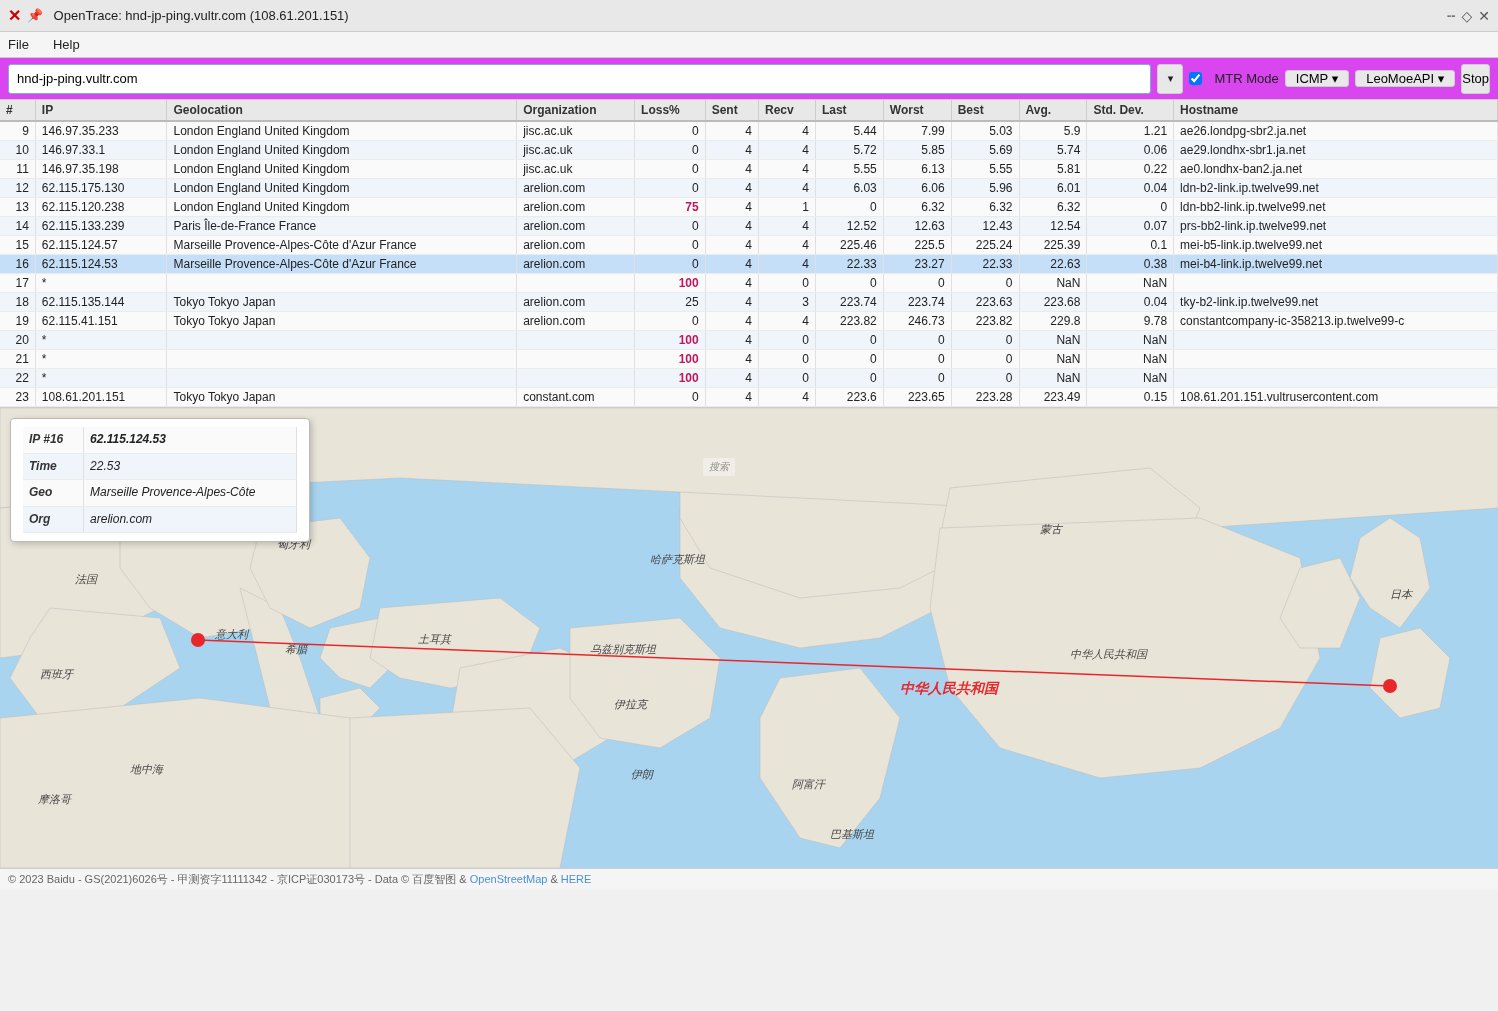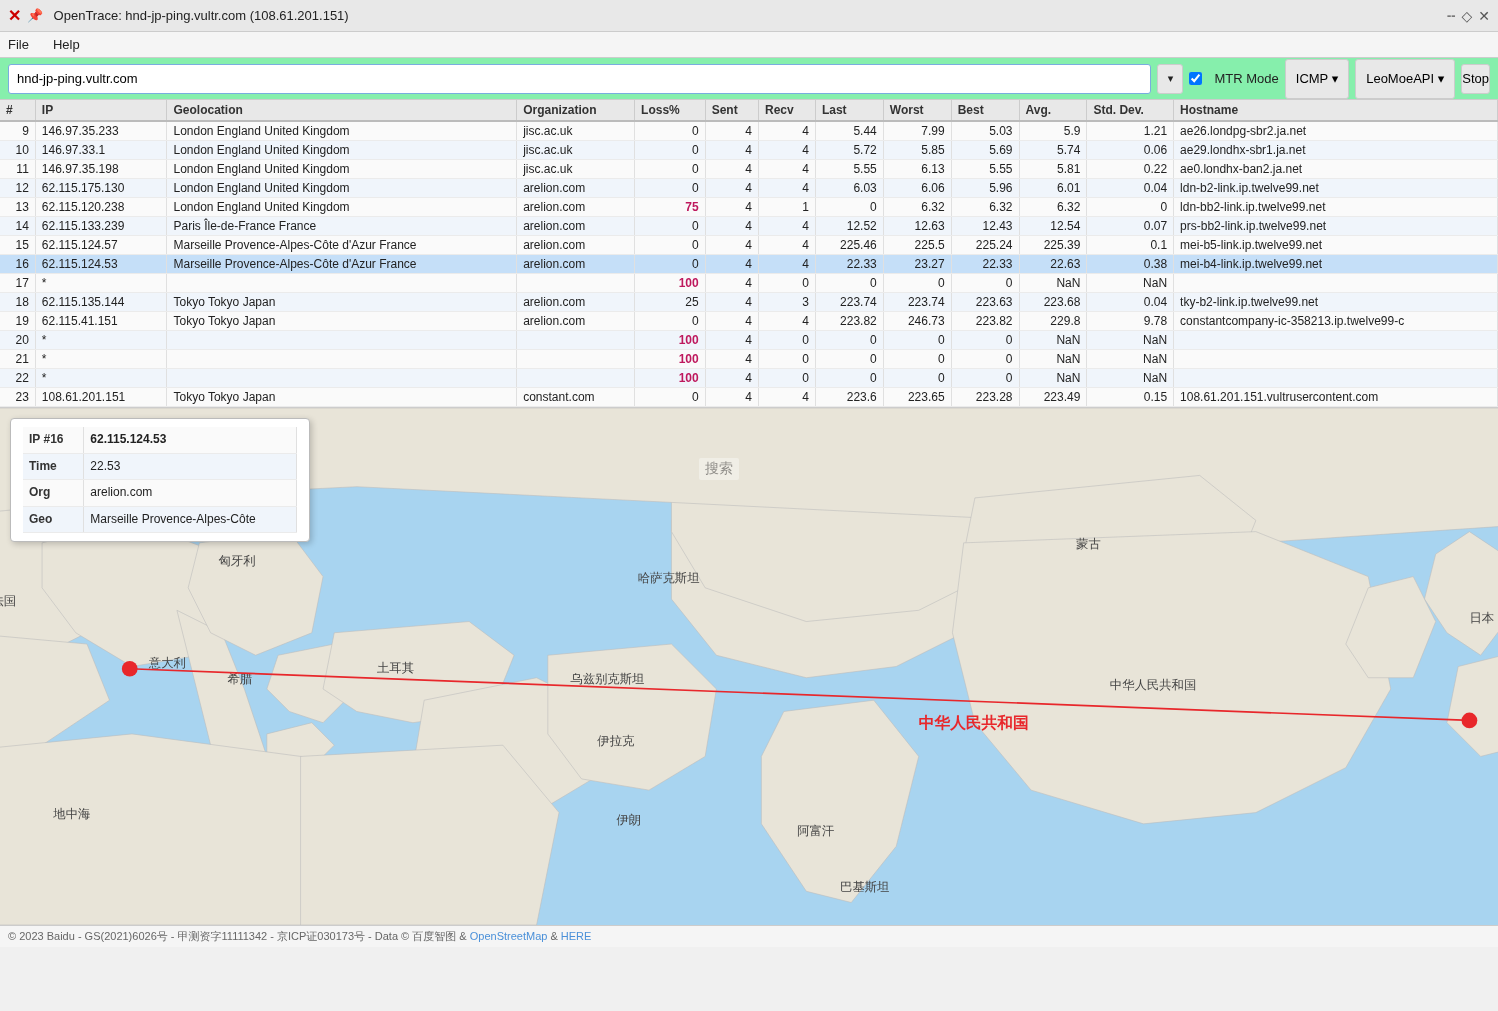--- a/index.html
+++ b/index.html
@@ -27,21 +27,21 @@
       align-items: center;
       height: 26px;
       padding: 0 8px;
       border-bottom: 1px solid #ccc;
       gap: 24px;
     }
     .menu-item { cursor: pointer; font-size: 13px; }
 
     
     .toolbar {
-      background: #86efac;
+      background: #d946ef;
       display: flex;
       align-items: center;
       height: 42px;
       padding: 4px 8px;
       border-bottom: 1px solid #ccc;
       gap: 6px;
     }
     .url-input {
       flex: 1;
       height: 30px;
@@ -60,21 +60,21 @@
       cursor: pointer;
       display: flex; align-items: center; justify-content: center;
       border-radius: 3px;
       font-size: 11px;
     }
     .checkbox-label {
       display: flex; align-items: center; gap: 12px; cursor: pointer; font-size: 13px;
     }
     .checkbox-label input { margin: 0; }
     .btn-dropdown {
-      height: 40px;
+      height: 17px;
       border: 1px solid #ccc;
       background: #e8e8e8;
       cursor: pointer;
       padding: 0 10px;
       border-radius: 3px;
       font-size: 13px;
       display: flex; align-items: center; gap: 4px;
     }
     .stop-btn {
       height: 30px;
@@ -113,24 +113,25 @@
     tbody td {
       border-right: 1px solid #e0e0e0;
       border-bottom: 1px solid #ebebeb;
       padding: 2px 6px;
       white-space: nowrap;
     }
     td.num { text-align: right; }
     td.loss-high { color: #be185d; font-weight: bold; }
     .map-container {
       width: 100%;
-      height: 517px;
+      height: 460px;
       background: #a8d4f0;
       position: relative;
       overflow: hidden;
+      font-style: italic;
     }
 
     
     .map-tooltip {
       position: absolute;
       top: 10px;
       left: 10px;
       background: white;
       border: 1px solid #bbb;
       padding: 8px 12px;
@@ -455,26 +456,26 @@
       <tbody>
           <tr>
         <td><strong>IP #16</strong></td>
         <td><strong>62.115.124.53</strong></td>
       </tr>
       <tr>
         <td>Time</td>
         <td>22.53</td>
       </tr>
       <tr>
+        <td>Geo</td>
+        <td>Marseille Provence-Alpes-Côte</td>
+      </tr>
+      <tr>
         <td>Org</td>
         <td>arelion.com</td>
-      </tr>
-      <tr>
-        <td>Geo</td>
-        <td>Marseille Provence-Alpes-Côte</td>
       </tr>
     </tbody>
       </table>
   </div>
 
   
   <svg class="map-svg" viewBox="0 0 1498 460" preserveAspectRatio="xMidYMid slice" xmlns="http://www.w3.org/2000/svg">
 
     <rect width="1498" height="460" fill="#a8d4f0"></rect>
 
@@ -540,19 +541,19 @@
 
     <circle cx="198" cy="232" r="7" class="route-dot"></circle>
 
     <circle cx="1390" cy="278" r="7" class="route-dot"></circle>
 
     <text x="900" y="285" fill="#e8272b" font-size="14" font-weight="bold">中华人民共和国</text>
   </svg>
 
   
   <div style="position:absolute; top:50px; left:48%; transform:translateX(-50%); z-index:5; opacity:0.6; text-align:center;">
-    <div style="font-size:14px; color:#555; background:rgba(255,255,255,0.6); padding:2px 6px; border-radius:2px;">搜索</div>
+    <div style="font-size:10px; color:#555; background:rgba(255,255,255,0.6); padding:2px 6px; border-radius:2px;">搜索</div>
   </div>
 </div>
 
 <div class="map-footer">
   <span>© 2023 Baidu - GS(2021)6026号 - 甲测资字11111342 - 京ICP证030173号 - Data © 百度智图 &amp; <a href="#">OpenStreetMap</a> &amp; <a href="#">HERE</a></span>
 </div>
 
 </body></html>

